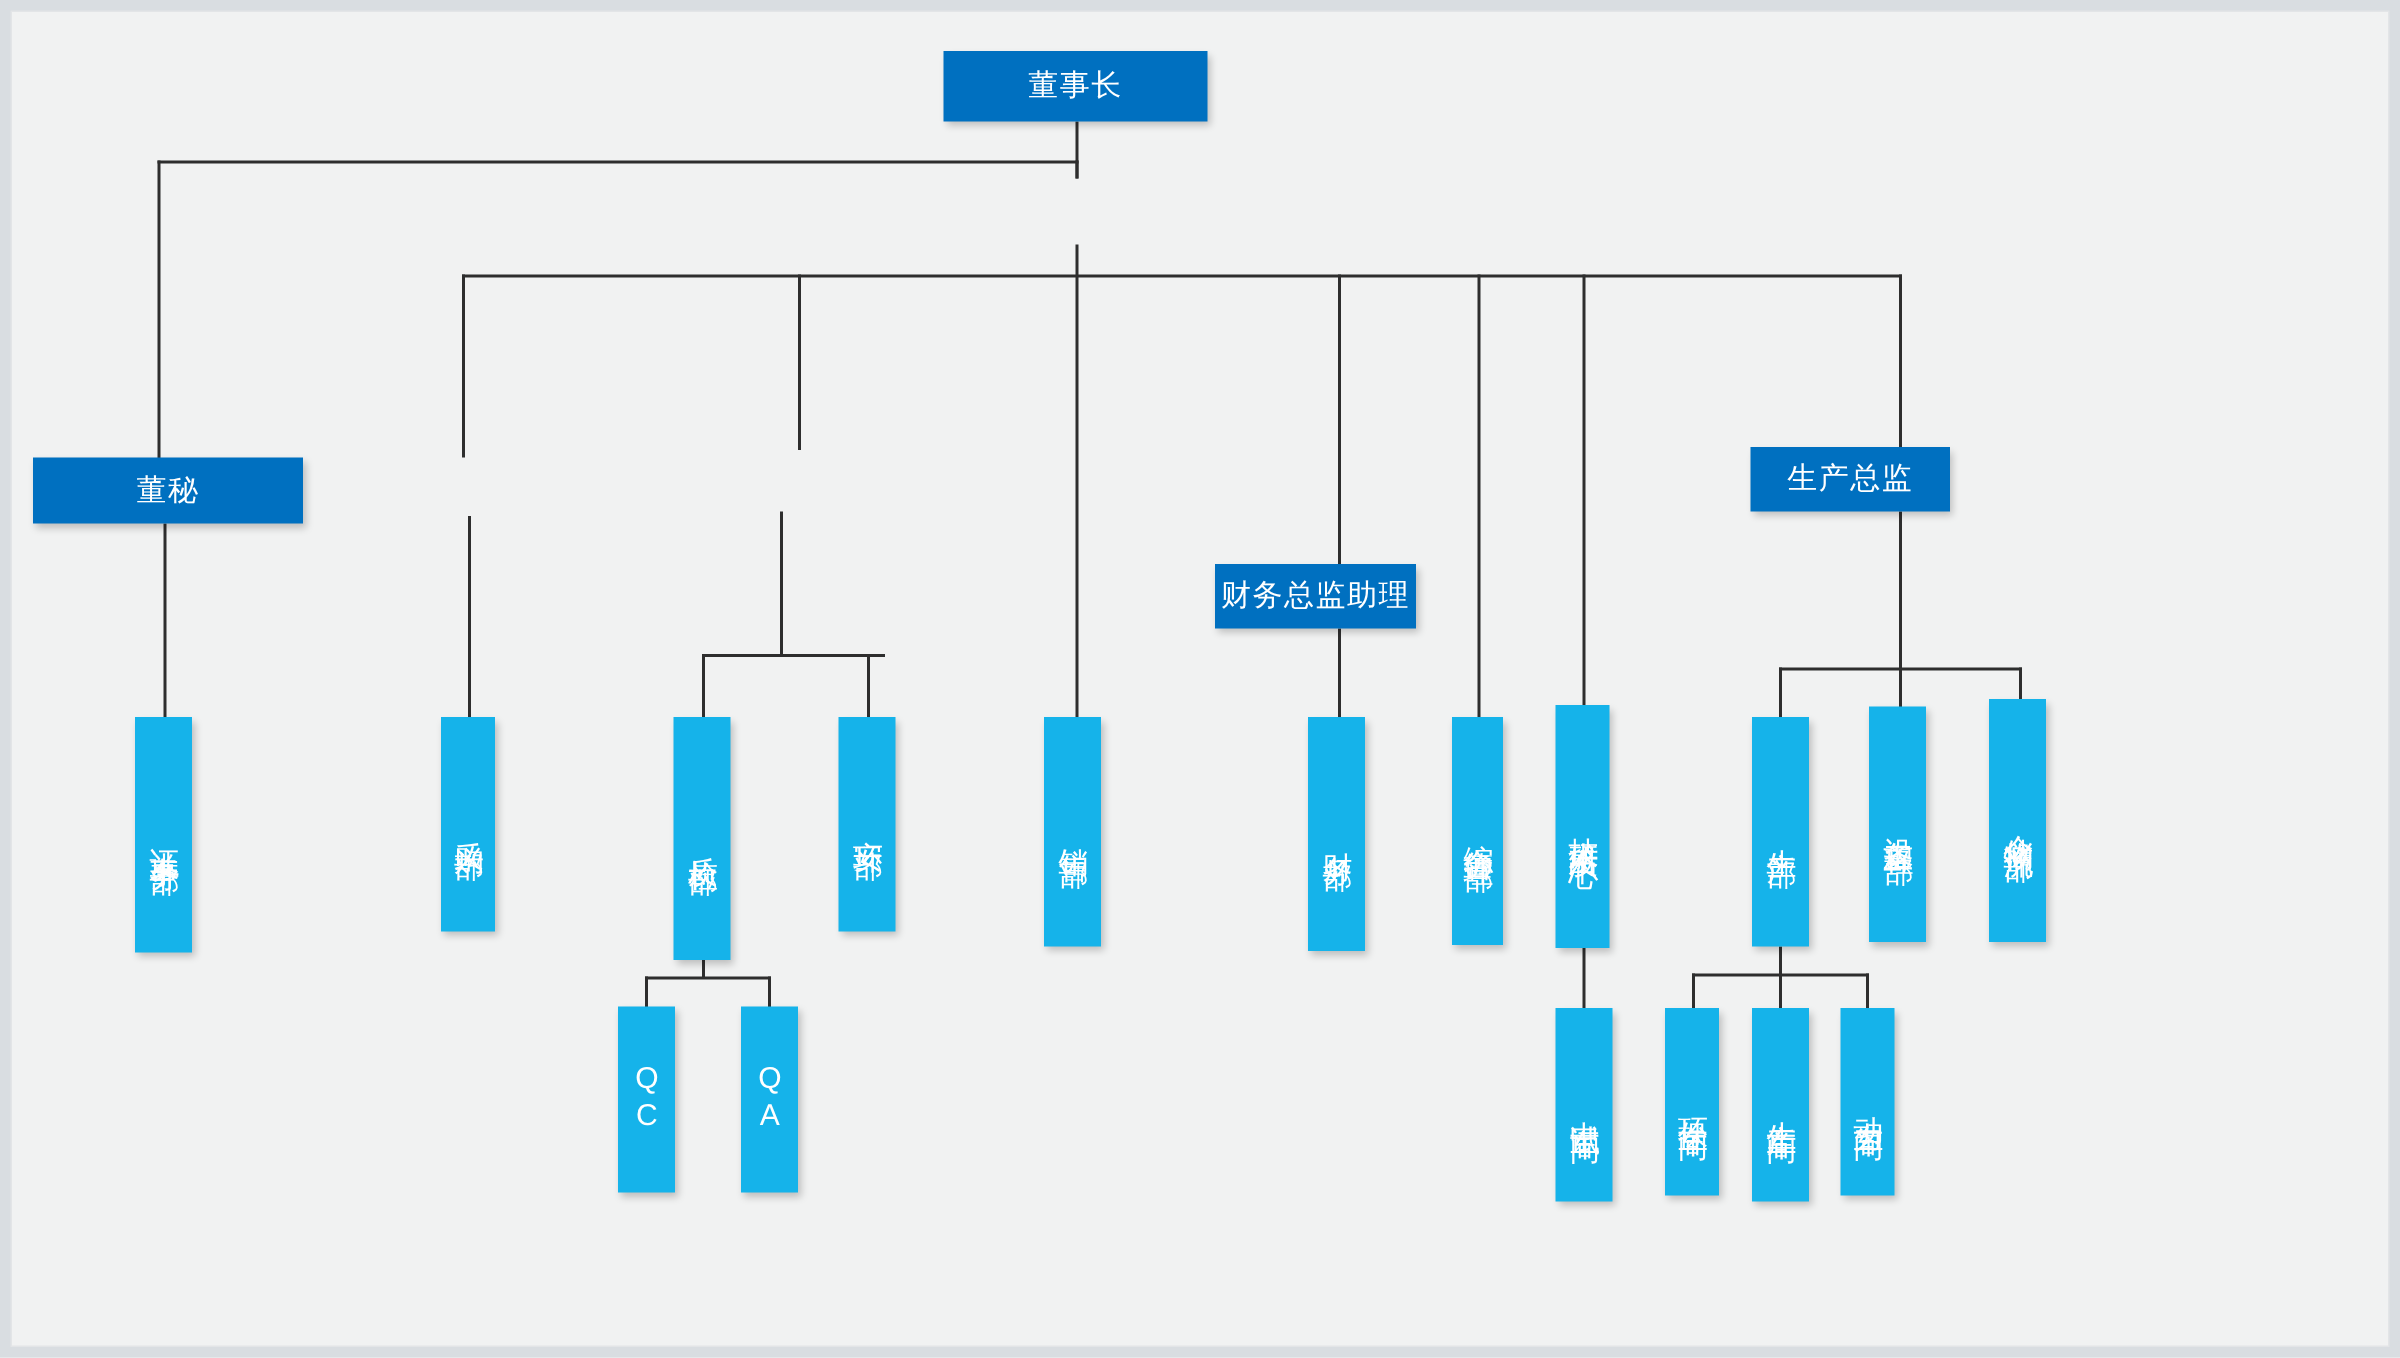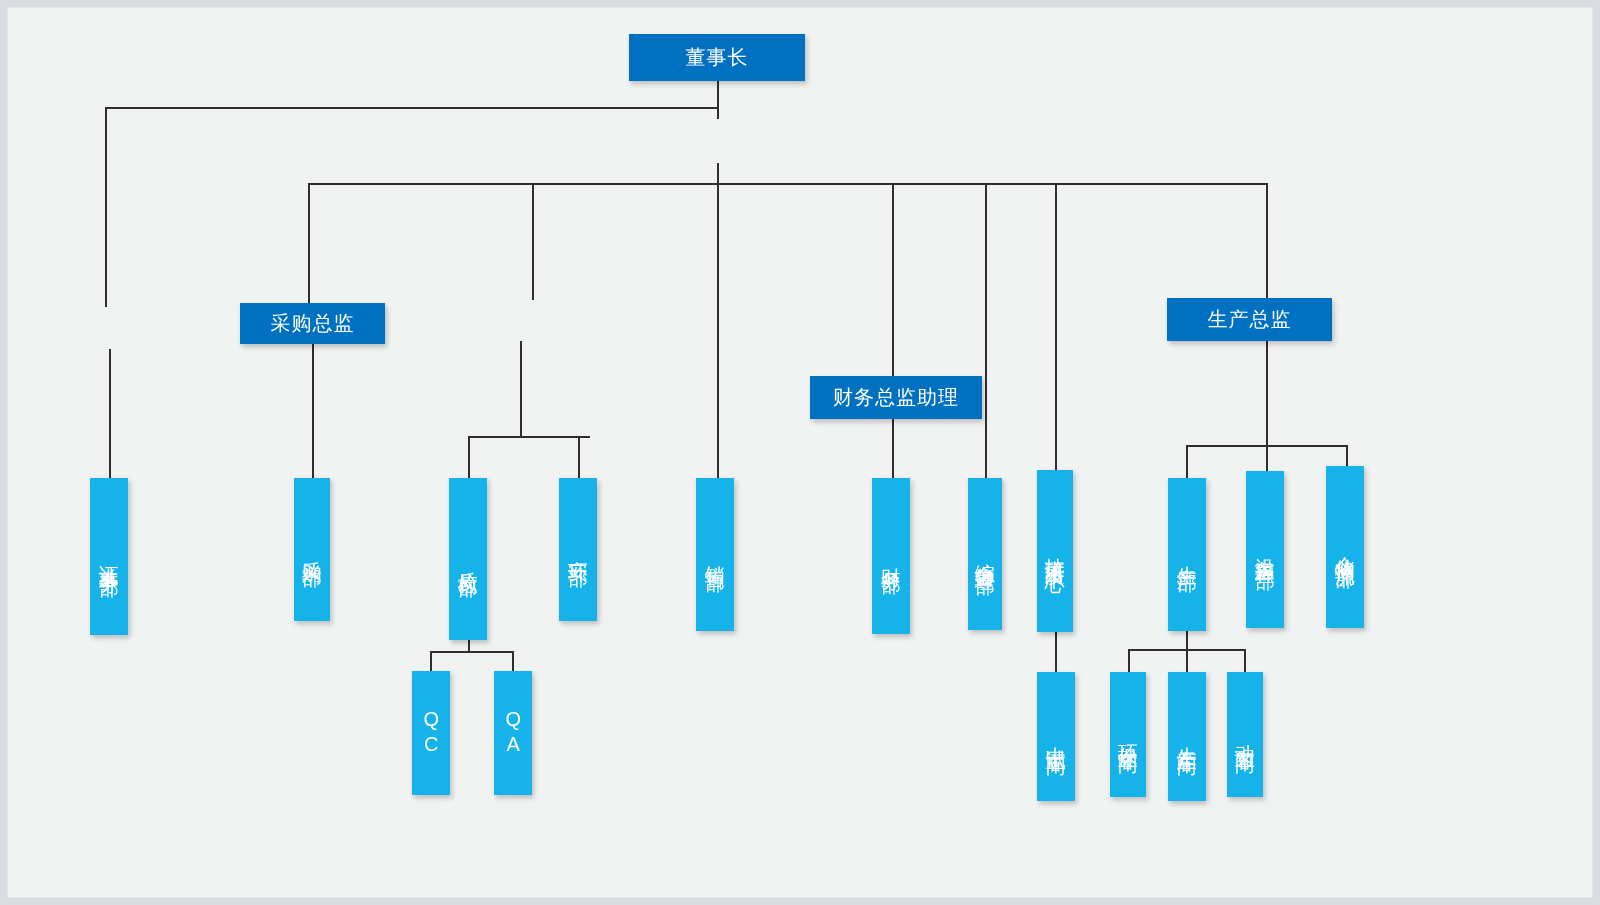--- a/index.html
+++ b/index.html
@@ -101,27 +101,27 @@
       <div class="ln v" style="left: 1258px; top: 437px; height: 27px; background: rgb(46, 46, 46);"></div>
       <div class="ln v" style="left: 1338px; top: 437px; height: 22px; background: rgb(46, 46, 46);"></div>
       <div class="ln v" style="left: 1178px; top: 623px; height: 19px; background: rgb(46, 46, 46);"></div>
       <div class="ln h" style="left: 1120px; top: 641px; width: 118px; background: rgb(46, 46, 46);"></div>
       <div class="ln v" style="left: 1120px; top: 641px; height: 24px; background: rgb(46, 46, 46);"></div>
       <div class="ln v" style="left: 1178px; top: 641px; height: 24px; background: rgb(46, 46, 46);"></div>
       <div class="ln v" style="left: 1236px; top: 641px; height: 24px; background: rgb(46, 46, 46);"></div>
       <div class="node dark horiz" style="left: 621px; top: 26px; width: 176px; height: 47px; background: rgb(0, 112, 192);">
         <span class="lbl">董事长</span>
       </div>
-      <div class="node dark horiz" style="left: 232px; top: 295px; width: 145px; height: 41px; background: rgb(0, 112, 192);">
-        <span class="lbl">采购总监</span>
+      <div class="node dark horiz" style="left: 14px; top: 297px; width: 180px; height: 44px; background: rgb(0, 112, 192);">
+        <span class="lbl">董秘</span>
       </div>
-      <div class="node dark horiz" style="left: 802px; top: 368px; width: 172px; height: 43px; background: rgb(0, 112, 192);">
+      <div class="node dark horiz" style="left: 802px; top: 368px; width: 134px; height: 43px; background: rgb(0, 112, 192);">
         <span class="lbl">财务总监助理</span>
       </div>
-      <div class="node dark horiz" style="left: 1159px; top: 290px; width: 165px; height: 43px; background: rgb(0, 112, 192);">
+      <div class="node dark horiz" style="left: 1159px; top: 290px; width: 133px; height: 43px; background: rgb(0, 112, 192);">
         <span class="lbl">生产总监</span>
       </div>
       <div class="node light vert" style="left: 82px; top: 470px; width: 38px; height: 157px; background: rgb(21, 179, 234);">
         <span class="lbl">证券事务部</span>
       </div>
       <div class="node light vert" style="left: 286px; top: 470px; width: 36px; height: 143px; background: rgb(21, 179, 234);">
         <span class="lbl">采购部</span>
       </div>
       <div class="node light vert" style="left: 441px; top: 470px; width: 38px; height: 162px; background: rgb(21, 179, 234);">
         <span class="lbl">质检部</span>

